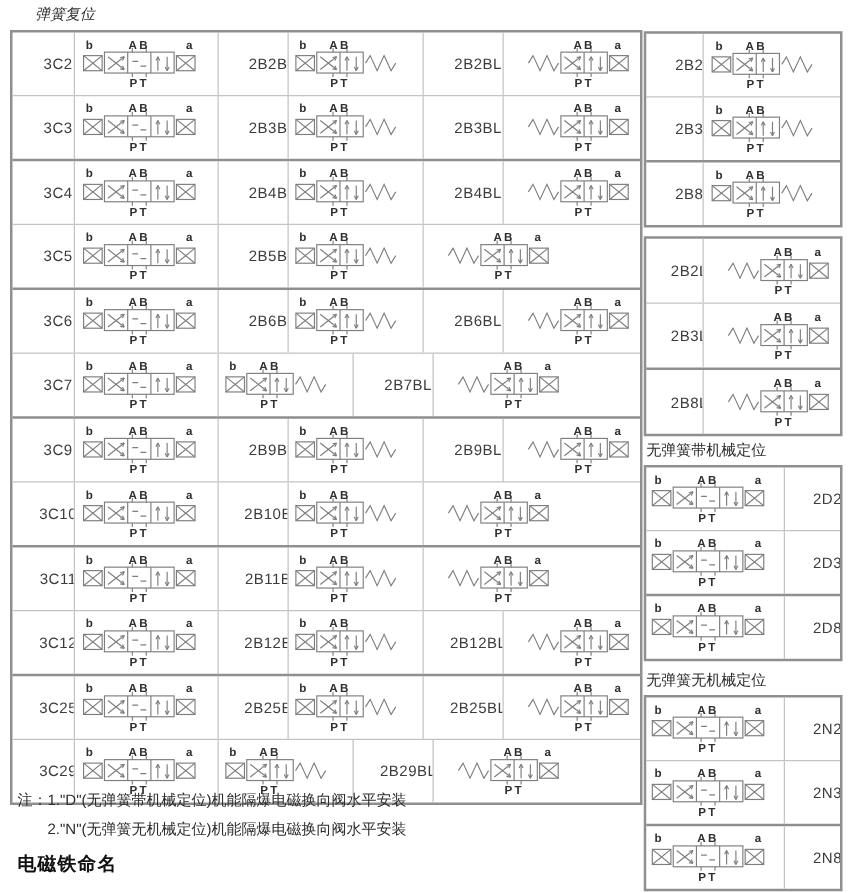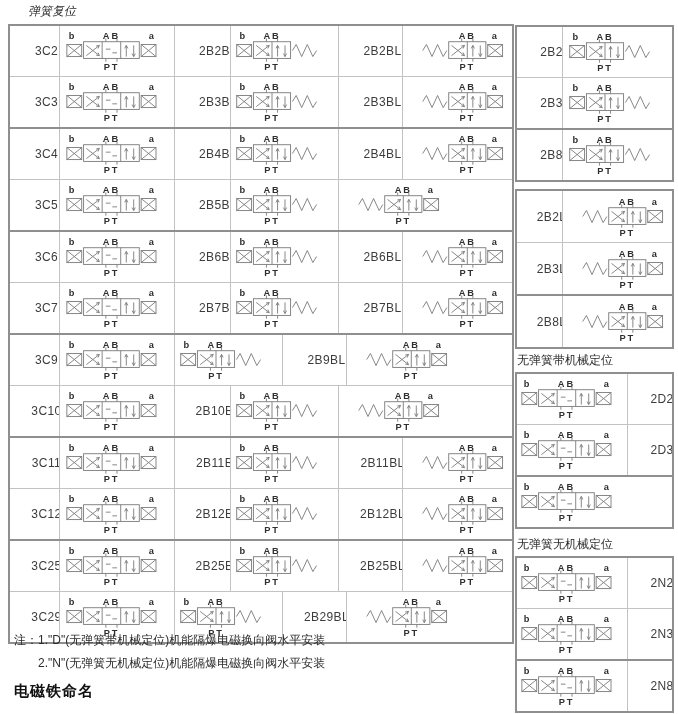--- a/index.html
+++ b/index.html
@@ -608,23 +608,20 @@
               <line x1="56" y1="9.5" x2="56" y2="13"></line>
               <line x1="44" y1="31" x2="44" y2="34.5"></line>
               <line x1="56" y1="31" x2="56" y2="34.5"></line>
             </g>
             <text x="7" y="10" text-anchor="middle">b</text>
             <text x="50" y="10" text-anchor="middle" letter-spacing="2">AB</text>
             <text x="93" y="10" text-anchor="middle">a</text>
             <text x="50" y="43" text-anchor="middle" letter-spacing="2">PT</text>
           </svg>
         </div>
-        <div class="cell code" style="flex:0 0 56px">
-          <span>2B7B</span>
-        </div>
         <div class="cell" style="flex:0 0 108px">
           <svg class="sym-svg" width="104" height="44" viewBox="0 0 112 46">
             <g stroke="#7e7e7e" fill="none" stroke-width="1">
               <rect x="4" y="16" width="16" height="13"></rect>
               <line x1="4" y1="29" x2="20" y2="16"></line>
               <line x1="4" y1="16" x2="20" y2="29"></line>
               <rect x="22" y="13" width="40" height="18"></rect>
               <line x1="42" y1="13" x2="42" y2="31"></line>
               <line x1="25" y1="28" x2="39" y2="17"></line>
               <line x1="39" y1="17" x2="37.6" y2="20.3"></line>
@@ -718,20 +715,23 @@
               <line x1="56" y1="9.5" x2="56" y2="13"></line>
               <line x1="44" y1="31" x2="44" y2="34.5"></line>
               <line x1="56" y1="31" x2="56" y2="34.5"></line>
             </g>
             <text x="7" y="10" text-anchor="middle">b</text>
             <text x="50" y="10" text-anchor="middle" letter-spacing="2">AB</text>
             <text x="93" y="10" text-anchor="middle">a</text>
             <text x="50" y="43" text-anchor="middle" letter-spacing="2">PT</text>
           </svg>
         </div>
+        <div class="cell code" style="flex:0 0 56px">
+          <span>2B9B</span>
+        </div>
         <div class="cell" style="flex:0 0 108px">
           <svg class="sym-svg" width="104" height="44" viewBox="0 0 112 46">
             <g stroke="#7e7e7e" fill="none" stroke-width="1">
               <rect x="4" y="16" width="16" height="13"></rect>
               <line x1="4" y1="29" x2="20" y2="16"></line>
               <line x1="4" y1="16" x2="20" y2="29"></line>
               <rect x="22" y="13" width="40" height="18"></rect>
               <line x1="42" y1="13" x2="42" y2="31"></line>
               <line x1="25" y1="28" x2="39" y2="17"></line>
               <line x1="39" y1="17" x2="37.6" y2="20.3"></line>
@@ -966,23 +966,20 @@
               <line x1="36" y1="9.5" x2="36" y2="13"></line>
               <line x1="48" y1="9.5" x2="48" y2="13"></line>
               <line x1="36" y1="31" x2="36" y2="34.5"></line>
               <line x1="48" y1="31" x2="48" y2="34.5"></line>
             </g>
             <text x="10" y="10" text-anchor="middle">b</text>
             <text x="42" y="10" text-anchor="middle" letter-spacing="2">AB</text>
             <text x="42" y="43" text-anchor="middle" letter-spacing="2">PT</text>
           </svg>
         </div>
-        <div class="cell code" style="flex:0 0 64px">
-          <span>2B11BL</span>
-        </div>
         <div class="cell" style="flex:0 0 110px">
           <svg class="sym-svg" width="104" height="44" viewBox="0 0 112 46">
             <g stroke="#7e7e7e" fill="none" stroke-width="1">
               <polyline points="18,22.5 22,16 28,29 34,16 40,29 44,22.5"></polyline>
               <rect x="46" y="13" width="40" height="18"></rect>
               <line x1="66" y1="13" x2="66" y2="31"></line>
               <line x1="49" y1="28" x2="63" y2="17"></line>
               <line x1="63" y1="17" x2="61.6" y2="20.3"></line>
               <line x1="63" y1="17" x2="59.5" y2="17.6"></line>
               <line x1="49" y1="17" x2="63" y2="28"></line>
@@ -1677,20 +1674,23 @@
               <line x1="56" y1="9.5" x2="56" y2="13"></line>
               <line x1="44" y1="31" x2="44" y2="34.5"></line>
               <line x1="56" y1="31" x2="56" y2="34.5"></line>
             </g>
             <text x="7" y="10" text-anchor="middle">b</text>
             <text x="50" y="10" text-anchor="middle" letter-spacing="2">AB</text>
             <text x="93" y="10" text-anchor="middle">a</text>
             <text x="50" y="43" text-anchor="middle" letter-spacing="2">PT</text>
           </svg>
         </div>
+        <div class="cell code" style="flex:0 0 45px">
+          <span>2D8</span>
+        </div>
       </div>
     </div>
 
   <div class="lbl abs" style="left:517px;top:536px;">无弹簧无机械定位</div>
 
   <div class="tbl" id="tbl-2n" style="left:515px;top:556px;">
       <div class="row" style="height:50px">
         <div class="cell" style="flex:0 0 110px">
           <svg class="sym-svg" width="104" height="44" viewBox="0 0 112 46">
             <g stroke="#7e7e7e" fill="none" stroke-width="1">

